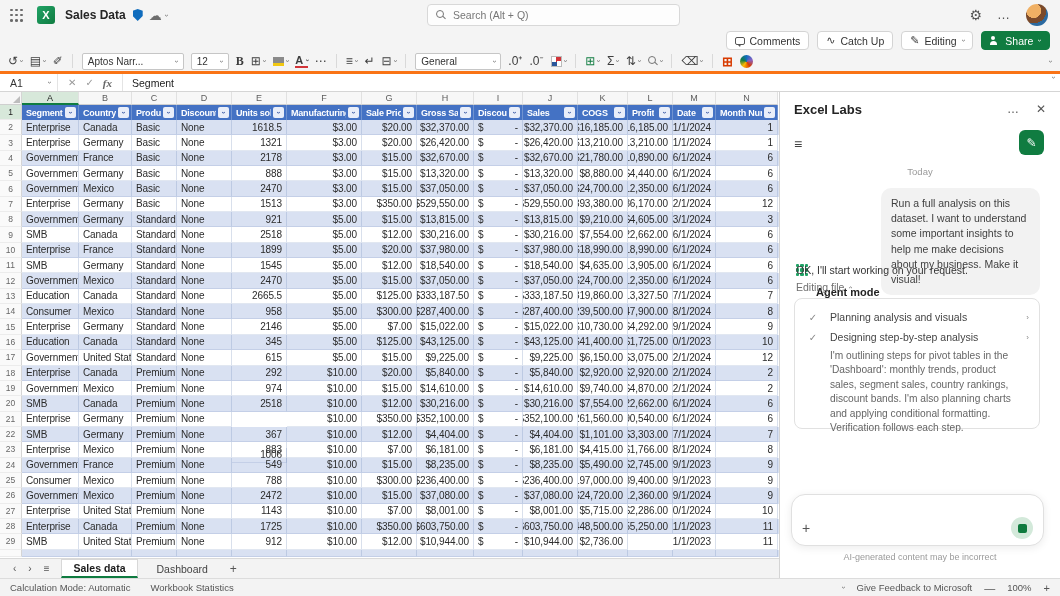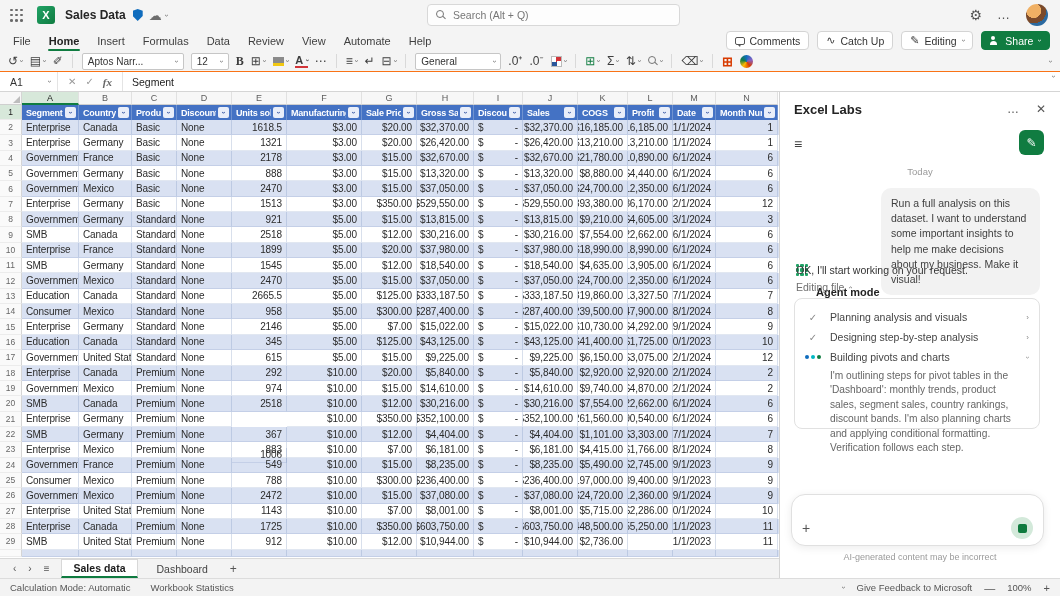--- a/index.html
+++ b/index.html
@@ -51,21 +51,21 @@
   .combo { height:17px; border:1px solid #c6c6c6; border-radius:2px; background:#fff; display:flex; align-items:center; justify-content:space-between; padding:0 5px; font-size:10px; color:#333; gap:4px; cursor:pointer; }
   .boldB { font-weight:bold; font-size:12px; font-family:"Liberation Serif",serif; }
   .redA { font-weight:bold; font-size:11px; border-bottom:2px solid #d13438; line-height:1.1; }
   .fillic { width:11px; height:9px; background:#8a8a8a; border-bottom:3px solid #f2c811; }
   .cfic { width:11px; height:11px; background:conic-gradient(#d13438 0 25%, #fff 25% 50%, #2b579a 50% 75%, #fff 75% 100%); border:1px solid #bbb; }
   .labsic { color:#d83b01; font-size:13px; font-weight:bold; }
   .copilot { width:13px; height:13px; border-radius:50%; background:conic-gradient(#0f6cbd,#8661c5,#d83b01,#ffb900,#107c41,#0f6cbd); }
   .collapse-ch { margin-left:auto; }
 
   
-  .formulabar { position:absolute; left:0; top:71px; width:1060px; height:21px; background:#fff; border-top:1px solid #f97316; border-bottom:1px solid #d5d5d5; display:flex; align-items:center; }
+  .formulabar { position:absolute; left:0; top:71px; width:1060px; height:21px; background:#fff; border-top:3px solid #f97316; border-bottom:1px solid #d5d5d5; display:flex; align-items:center; }
   .namebox { width:58px; height:100%; display:flex; align-items:center; justify-content:space-between; padding:0 6px 0 10px; border-right:1px solid #e4e4e4; font-size:10.5px; color:#333; cursor:pointer; }
   .fbicons { display:flex; align-items:center; gap:9px; padding:0 10px; border-right:1px solid #e4e4e4; height:100%; }
   .fbicons .x { color:#999; font-size:10px; }
   .fbicons .v { color:#999; font-size:10px; }
   .fx { font-style:italic; font-family:"Liberation Serif",serif; font-weight:bold; font-size:11px; color:#666; }
   .fcontent { font-size:10.5px; color:#222; padding-left:9px; }
   .fb-ch { margin-left:auto; padding-right:10px; }
 
   
   .sheet { position:absolute; left:0; top:92px; width:779px; height:466px; background:#fff; overflow:hidden; }
@@ -163,31 +163,20 @@
       <span class="search-text">Search (Alt + Q)</span>
     </div>
     <div class="top-right">
       <span class="gear">⚙</span>
       <span class="dots3">…</span>
       <div class="avatar"></div>
     </div>
   </div>
 
   <div class="menubar">
-    <div style="display:flex">
-        <div class="mtab">File</div>
-        <div class="mtab active">Home</div>
-        <div class="mtab">Insert</div>
-        <div class="mtab">Formulas</div>
-        <div class="mtab">Data</div>
-        <div class="mtab">Review</div>
-        <div class="mtab">View</div>
-        <div class="mtab">Automate</div>
-        <div class="mtab">Help</div>
-      </div>
     <div class="mb-right">
       <div class="chipbtn">
         <span class="bubble-ic"></span>
         <span>Comments</span>
       </div>
       <div class="chipbtn">
         <span class="wave">∿</span>
         <span>Catch Up</span>
       </div>
       <div class="chipbtn">
@@ -992,29 +981,20 @@
       <div class="step-row">
         <span class="check">✓</span>
         <span class="step-label">Planning analysis and visuals</span>
         <span class="ch step-ch" style="transform:none">›</span>
       </div>
       <div class="step-row">
         <span class="check">✓</span>
         <span class="step-label">Designing step-by-step analysis</span>
         <span class="ch step-ch" style="transform:none">›</span>
       </div>
-      <div class="step-row">
-        <span class="dotset">
-            <i></i>
-            <i></i>
-            <i></i>
-          </span>
-        <span class="step-label">Building pivots and charts</span>
-        <span class="ch step-ch">›</span>
-      </div>
       <div class="step-detail">I'm outlining steps for pivot tables in the 'Dashboard': monthly trends, product sales, segment sales, country rankings, discount bands. I'm also planning charts and applying conditional formatting. Verification follows each step.</div>
     </div>
     <div class="input-card">
       <div class="input-bot">
         <span class="plus">+</span>
         <span class="stopbtn">
             <i></i>
           </span>
       </div>
     </div>

